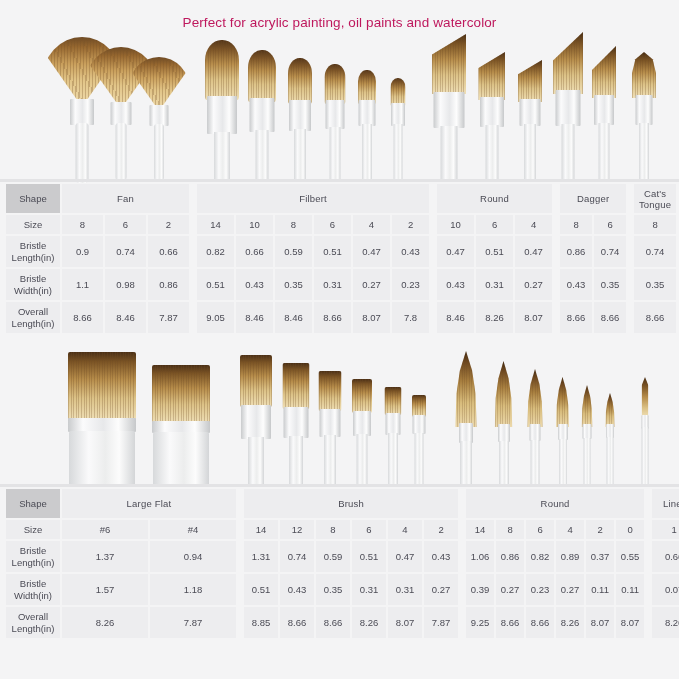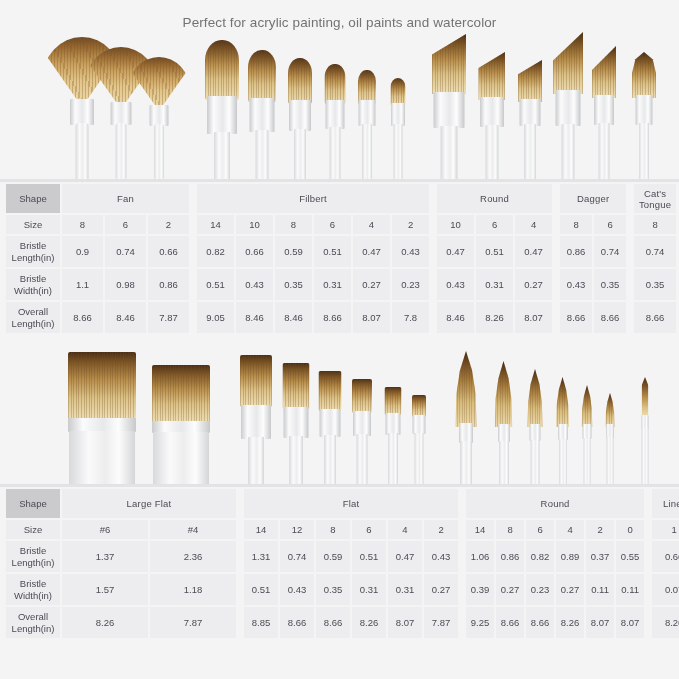--- a/index.html
+++ b/index.html
@@ -10,21 +10,21 @@
     overflow:hidden;
     color:#3c3c46;
   }
   .page{position:relative;width:679px;height:679px;}
 
   
   .header{padding-top:9px;text-align:center;}
   .title{font-size:38px;line-height:44px;letter-spacing:-0.3px;}
   .title .t1{color:#3b3b44;font-weight:400;}
   .title .t2{color:#e07c33;font-weight:700;}
-  .subtitle{font-size:13.5px;color:#737373;margin-top:6px;letter-spacing:.1px;}
+  .subtitle{font-size:13.5px;color:#be185d;margin-top:6px;letter-spacing:.1px;}
 
   
   .brushrow{position:relative;width:679px;}
   .brushrow.r1{height:152px;}
   .brushrow.r2{height:142px;}
   .brush{position:absolute;bottom:0;}
   .bristle{position:absolute;left:50%;transform:translateX(-50%);}
   .ferrule{position:absolute;left:50%;transform:translateX(-50%);
     background:linear-gradient(90deg,#c9cbcd 0%,#fbfbfc 22%,#e7e8ea 52%,#fdfdfd 74%,#c6c8ca 100%);
     border-radius:1px;}
@@ -415,21 +415,21 @@
         <col style="width:4px">
         <col span="6" style="width:28px">
         <col style="width:4px">
         <col style="width:44px">
       </colgroup>
       <tbody>
           <tr class="r-shape">
         <td class="rowlabel">Shape</td>
         <th class="grouphead" colspan="2">Large Flat</th>
         <td class="spacer-col"></td>
-        <th class="grouphead" colspan="6">Flat</th>
+        <th class="grouphead" colspan="6">Brush</th>
         <td class="spacer-col"></td>
         <th class="grouphead" colspan="6">Round</th>
         <td class="spacer-col"></td>
         <th class="grouphead small">Liner</th>
       </tr>
       <tr class="r-size">
         <td class="rowlabel">Size</td>
         <td>#6</td>
         <td>#4</td>
         <td class="spacer-col"></td>
@@ -445,21 +445,21 @@
         <td>6</td>
         <td>4</td>
         <td>2</td>
         <td>0</td>
         <td class="spacer-col"></td>
         <td>1</td>
       </tr>
       <tr class="r-bl">
         <td class="rowlabel">Bristle Length(in)</td>
         <td>1.37</td>
-        <td>2.36</td>
+        <td>0.94</td>
         <td class="spacer-col"></td>
         <td>1.31</td>
         <td>0.74</td>
         <td>0.59</td>
         <td>0.51</td>
         <td>0.47</td>
         <td>0.43</td>
         <td class="spacer-col"></td>
         <td>1.06</td>
         <td>0.86</td>

